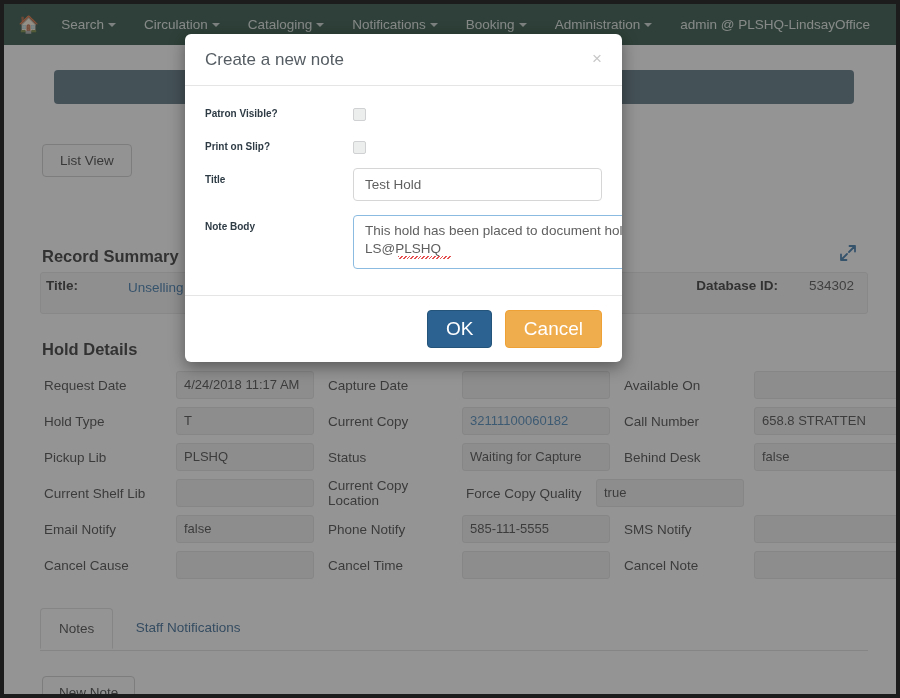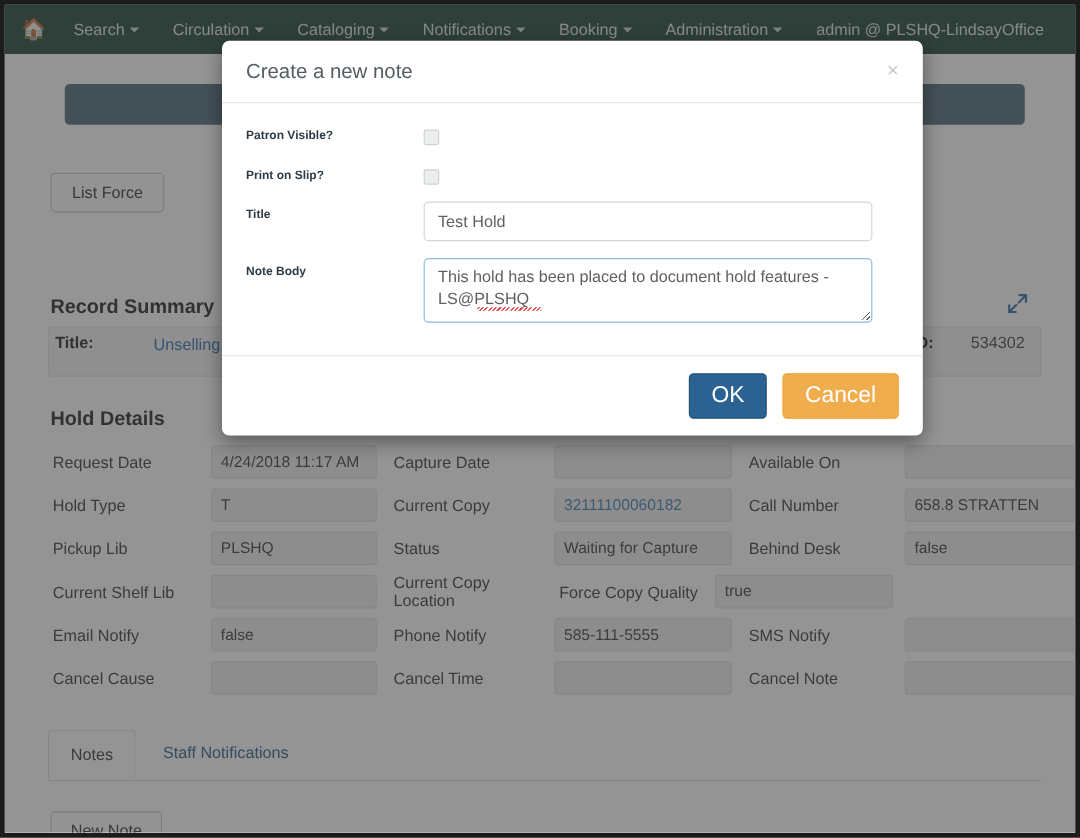--- a/index.html
+++ b/index.html
@@ -239,21 +239,21 @@
     position: absolute;
     left: 0; top: 0; right: 0; bottom: 0;
     background: rgba(60,60,60,0.55);
     z-index: 20;
   }
 
   
   .modal {
     position: absolute;
     left: 181px; top: 30px;
-    width: 584px;
+    width: 437px;
     background: #ffffff;
     border-radius: 6px;
     box-shadow: 0 5px 16px rgba(0,0,0,0.4);
     z-index: 30;
     overflow: hidden;
   }
   .modal-header {
     position: relative;
     padding: 16px 20px 15px 20px;
     border-bottom: 1px solid #e5e5e5;
@@ -387,21 +387,21 @@
       <span></span>
         <span></span>
         <span></span>
     </span>
   </div>
 
   <div class="page">
 
     <div class="topbar-panel"></div>
 
-    <div class="listview-btn">List Force</div>
+    <div class="listview-btn">List View</div>
 
     <div class="section-title" id="record-summary-title">Record Summary</div>
 
     <div class="summary-box"></div>
     <div class="summary-label">Title:</div>
     <div class="summary-value">Unselling customer</div>
     <div class="summary-dbid-label">Database ID:</div>
     <div class="summary-dbid-value">534302</div>
     <div class="expand-icon">
       <svg width="16" height="16" viewBox="0 0 16 16" aria-hidden="true">

